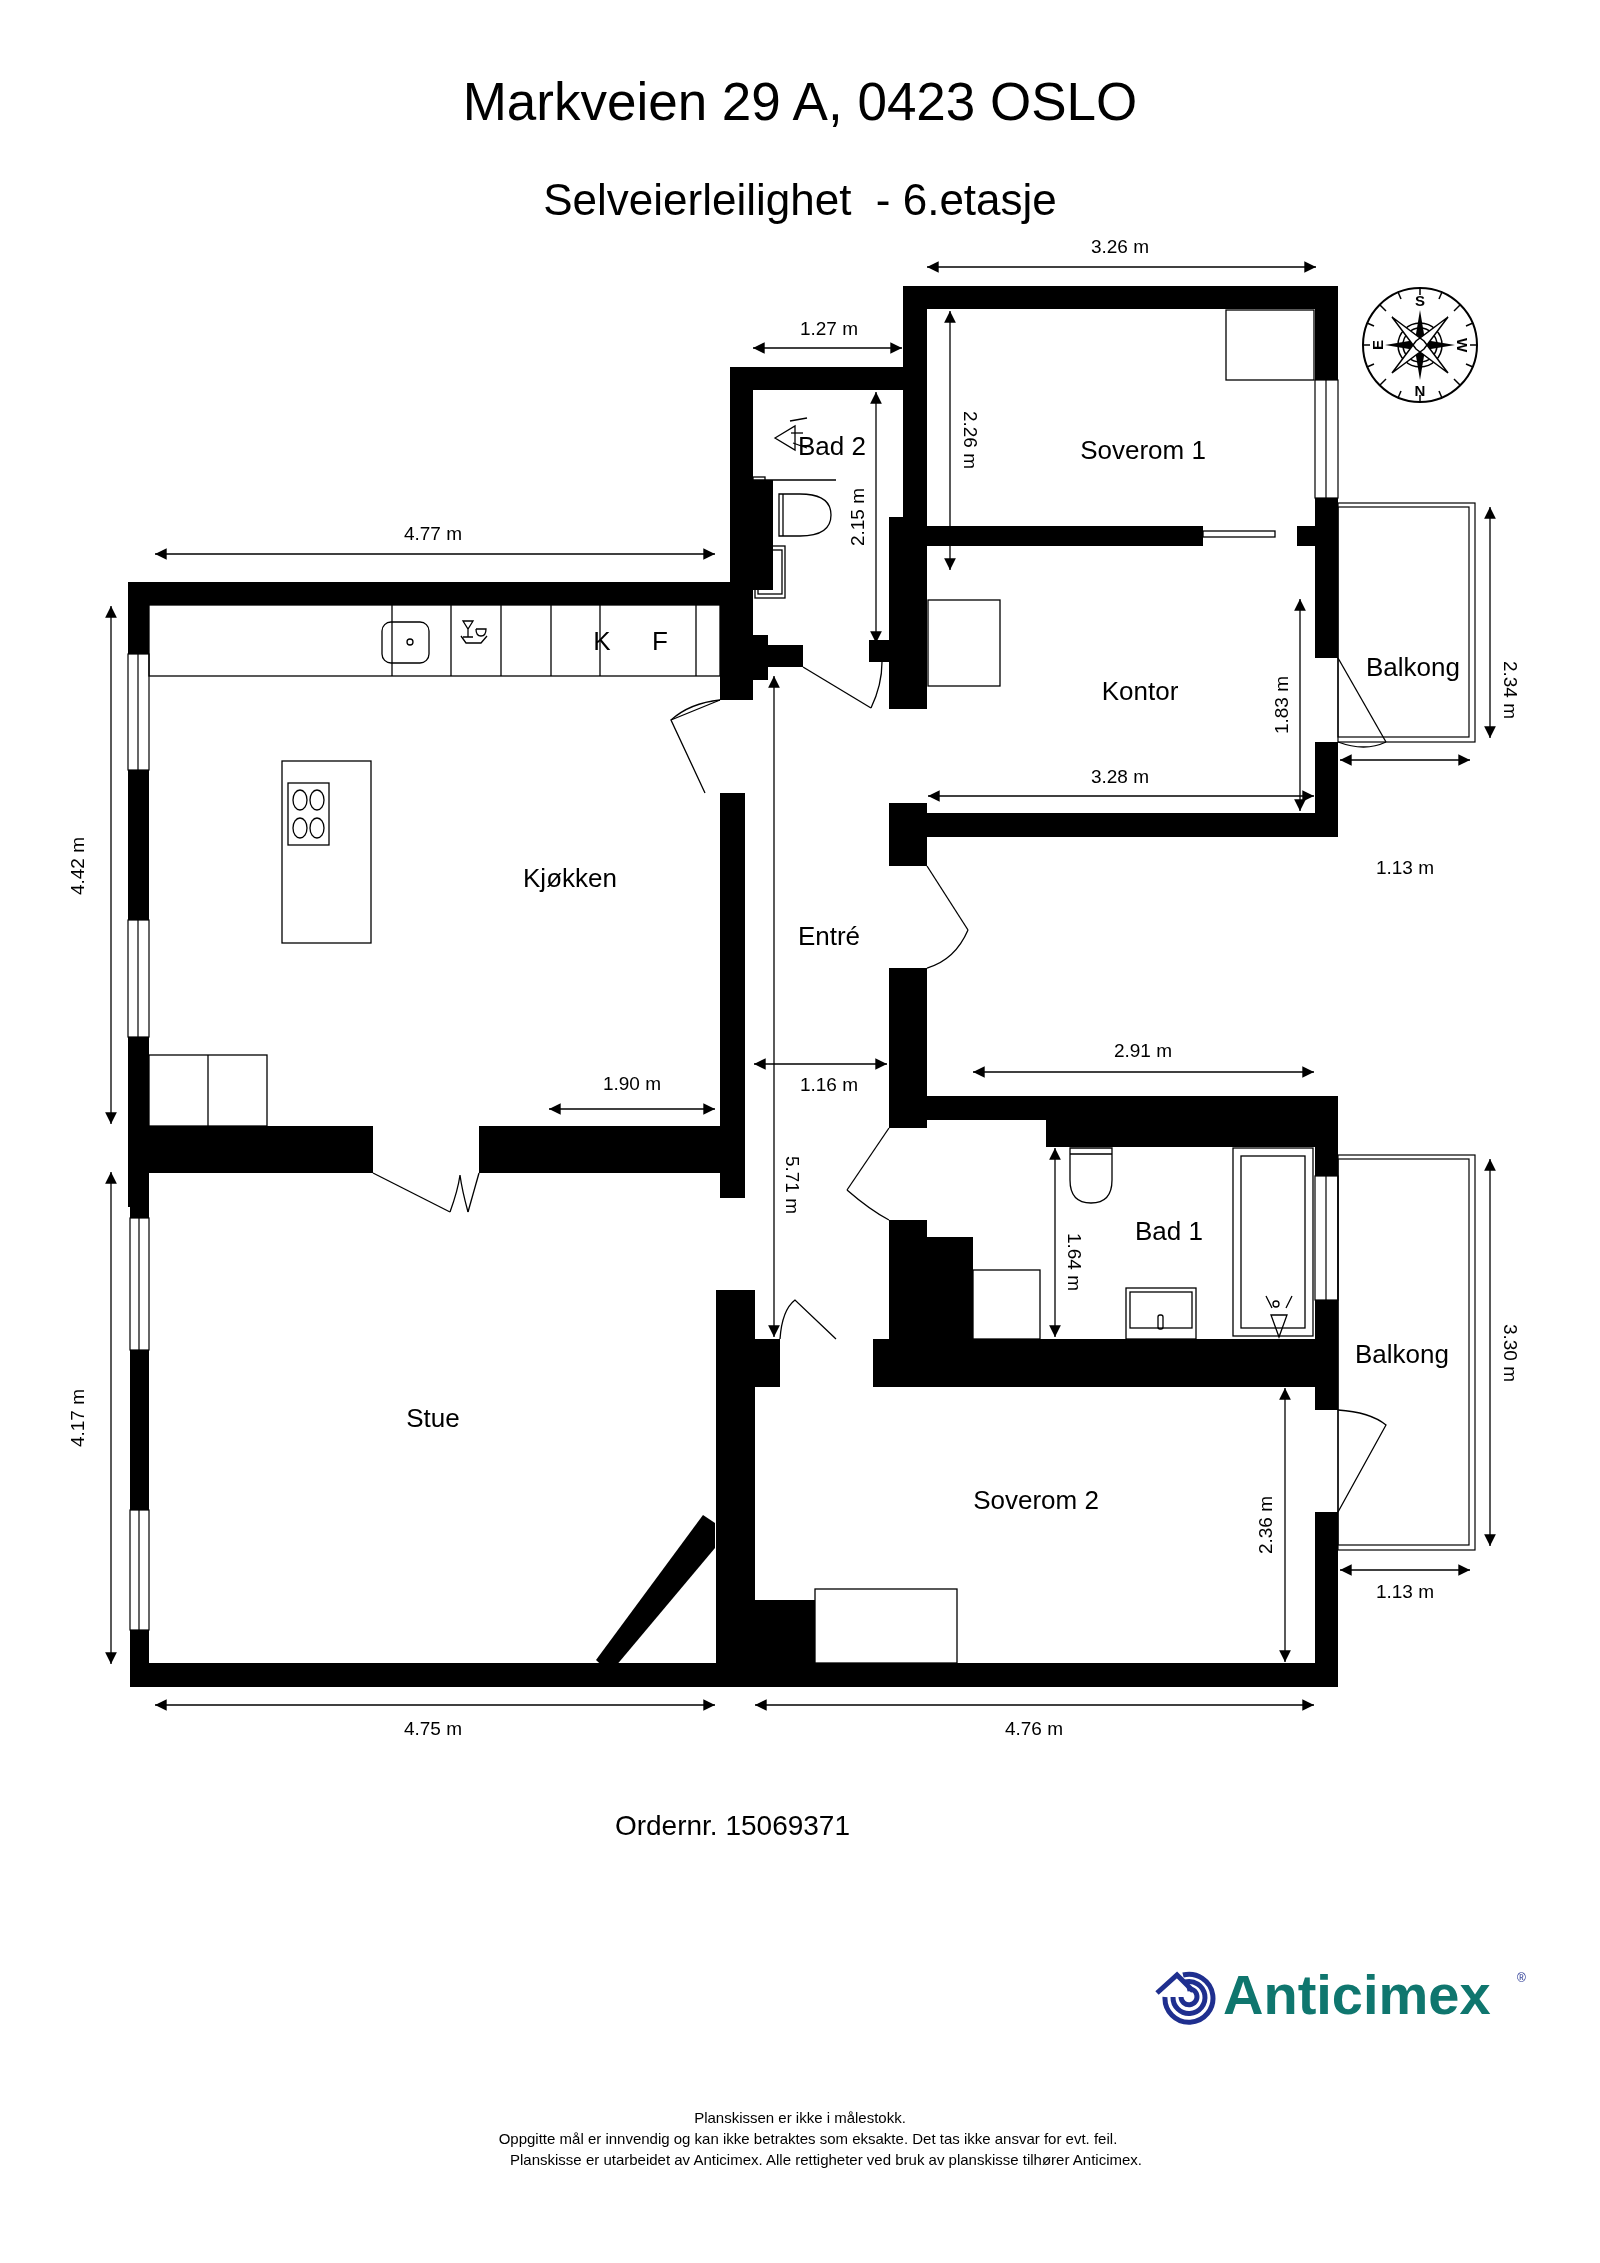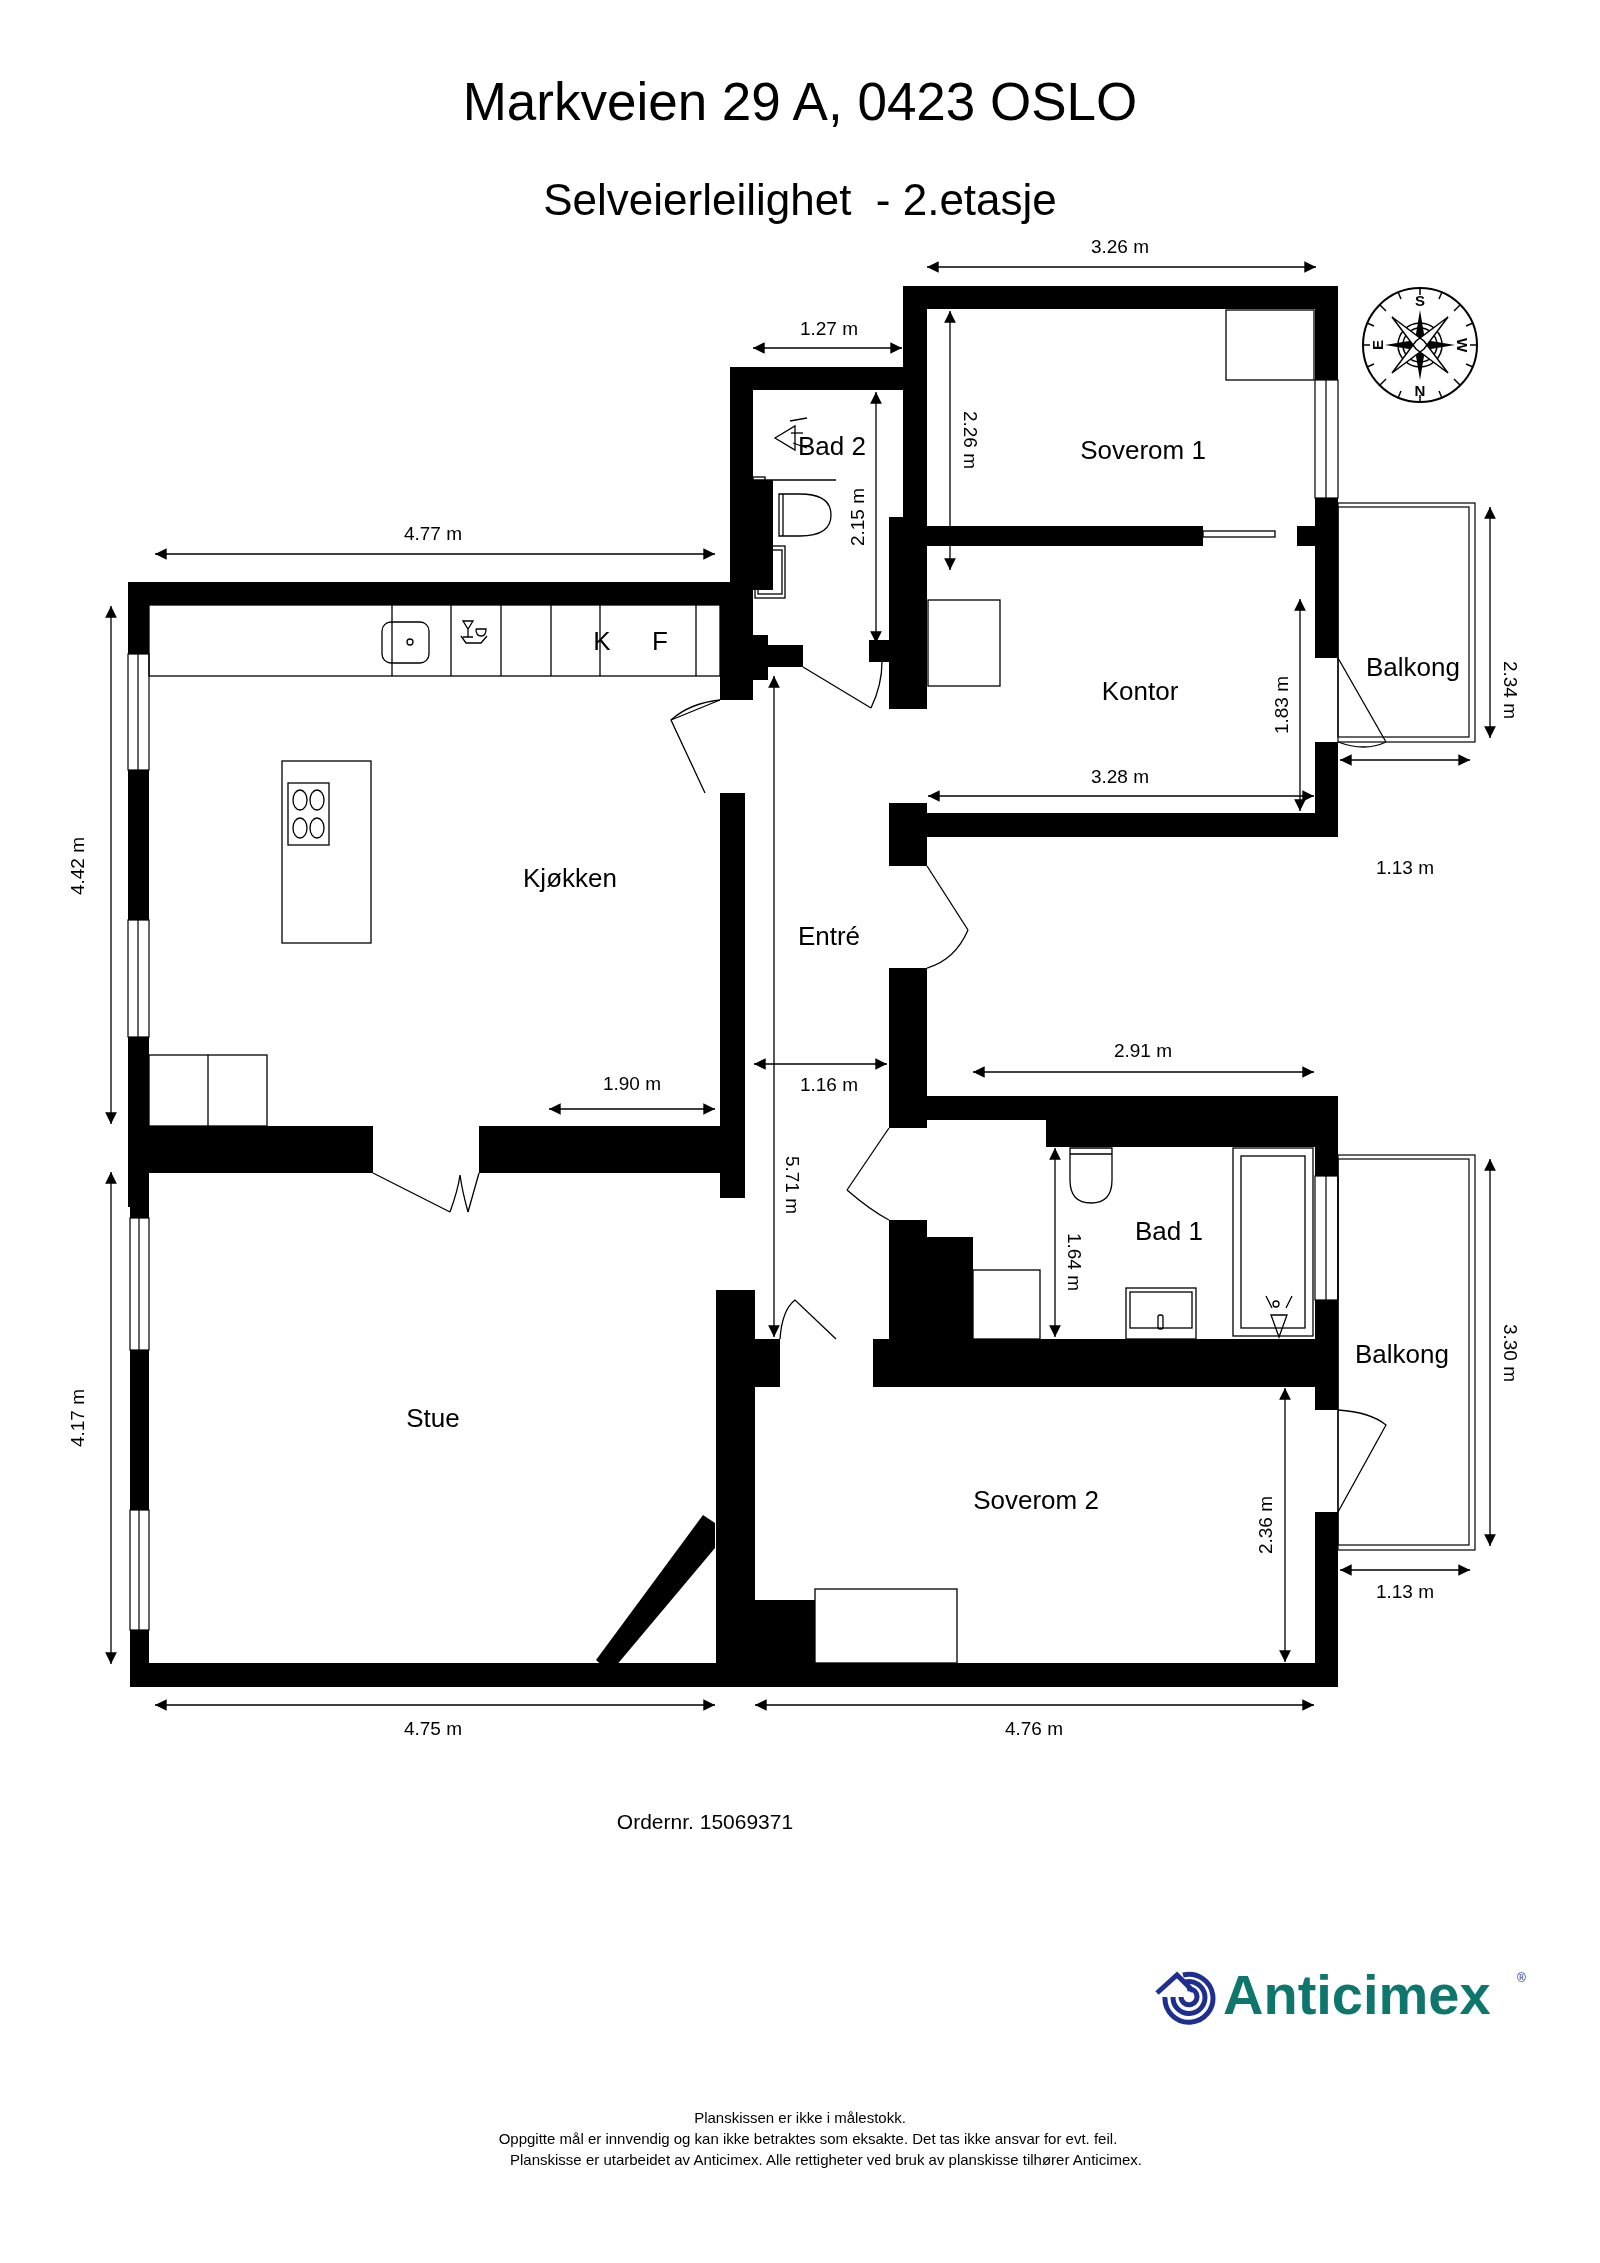--- a/index.html
+++ b/index.html
@@ -2,33 +2,33 @@
 <html><head>
 <meta charset="utf-8">
 <style>
   html, body { margin: 0; padding: 0; background: #ffffff; }
   body { width: 1600px; height: 2263px; position: relative; overflow: hidden;
          font-family: "Liberation Sans", sans-serif; color: #000; }
   .abs { position: absolute; }
   .title { left: 0; width: 1600px; top: 72px; text-align: center; font-size: 53px; line-height: 60px; }
   .subtitle { left: 0; width: 1600px; top: 175px; text-align: center; font-size: 44px; line-height: 50px; white-space: pre; }
   svg.plan { position: absolute; left: 0; top: 0; }
-  .order { left: 560px; width: 290px; top: 1810px; text-align: center; font-size: 21px; }
+  .order { left: 560px; width: 290px; top: 1810px; text-align: right; font-size: 28px; }
   .logo { left: 1155px; top: 1965px; width: 380px; height: 60px; }
   .logo-text { position: absolute; left: 68px; top: 0px; font-size: 56px; font-weight: bold; color: #0f766e; letter-spacing: 0px; line-height: 60px; }
   .logo-reg { position: absolute; left: 362px; top: 6px; font-size: 12px; color: #1f2f8f; }
   .footer { left: 0; width: 1600px; text-align: center; font-size: 15px; line-height: 21px; }
   .f1 { top: 2107px; } .f2 { top: 2128px; margin-left: 8px; } .f3 { top: 2149px; padding-left: 26px; }
   .lbl { font-family: "Liberation Sans", sans-serif; }
 </style>
 </head>
 <body>
 
 <div class="abs title">Markveien 29 A, 0423 OSLO</div>
-<div class="abs subtitle">Selveierleilighet  - 2.etasje</div>
+<div class="abs subtitle">Selveierleilighet  - 6.etasje</div>
 
 <svg class="plan" width="1600" height="2263" viewBox="0 0 1600 2263">
   <defs>
     <marker id="arr" viewBox="0 0 10 10" refX="10" refY="5" markerWidth="9" markerHeight="9" orient="auto-start-reverse">
       <path d="M0,0 L10,5 L0,10 z" fill="#000"></path>
     </marker>
   </defs>
 
   <g fill="#000">
 

